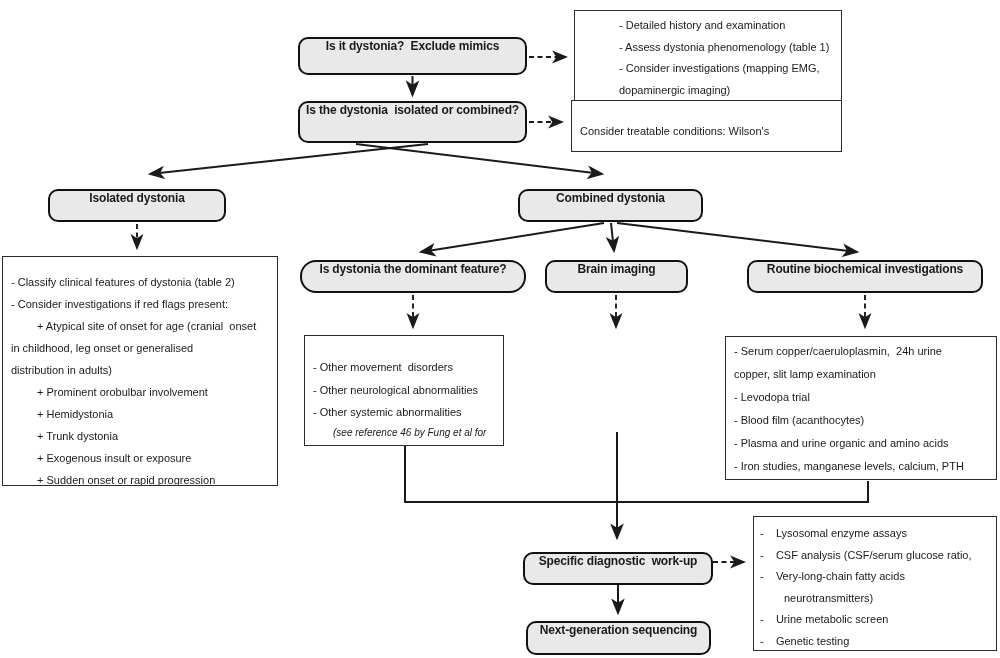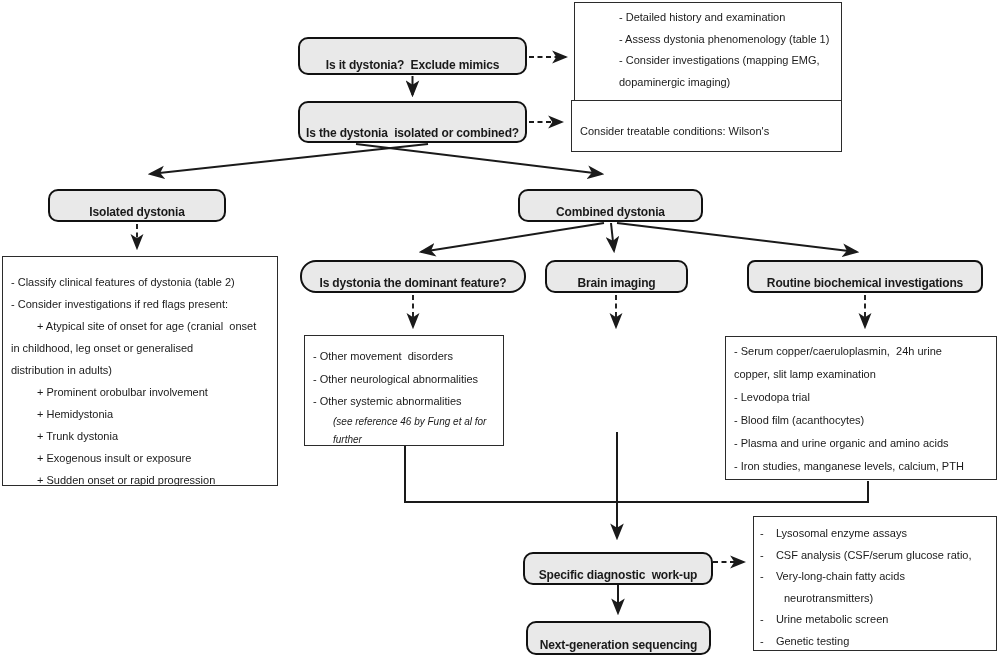--- a/index.html
+++ b/index.html
@@ -4,21 +4,21 @@
 <style>
   html,body{margin:0;padding:0;background:#ffffff;}
   .canvas{
     position:relative;width:1000px;height:658px;background:#ffffff;
     font-family:"Liberation Sans","DejaVu Sans",sans-serif;color:#1a1a1a;overflow:hidden;
   }
   svg.wires{position:absolute;left:0;top:0;width:1000px;height:658px;z-index:1;}
   .node{
     position:absolute;z-index:2;box-sizing:border-box;
     background:#e9e9e9;border:2.6px solid #111111;border-radius:10px;
-    display:flex;align-items:flex-end;justify-content:center;text-align:center;
+    display:flex;align-items:flex-start;justify-content:center;text-align:center;
     font-weight:bold;font-size:12px;line-height:15.5px;letter-spacing:-0.15px;
     padding:0 6px;white-space:pre-wrap;
   }
   .panel{
     position:absolute;z-index:2;box-sizing:border-box;
     background:#ffffff;border:1.5px solid #2b2b2b;
     font-size:11px;padding:4px 8px;overflow:hidden;
   }
   .panel .ln{white-space:pre-wrap;}
   .pA .ln{line-height:21.5px;}
@@ -76,31 +76,31 @@
   </div>
   <div class="node" style="left:518px;top:189px;width:185px;height:33px;">
     <span>Combined dystonia</span>
   </div>
   <div class="node" style="left:300px;top:260px;width:226px;height:33px;border-radius:16px;">
     <span>Is dystonia the dominant feature?</span>
   </div>
   <div class="node" style="left:545px;top:260px;width:143px;height:33px;">
     <span>Brain imaging</span>
   </div>
-  <div class="node" style="left:747px;top:260px;width:236px;height:33px;border-radius:8px;">
+  <div class="node" style="left:747px;top:260px;width:236px;height:33px;">
     <span>Routine biochemical investigations</span>
   </div>
   <div class="node" style="left:523px;top:552px;width:190px;height:33px;">
     <span>Specific diagnostic  work-up</span>
   </div>
   <div class="node" style="left:526px;top:621px;width:185px;height:34px;">
     <span>Next-generation sequencing</span>
   </div>
 
-  <div class="panel pA" style="left:574px;top:2px;width:268px;height:99px;padding-left:44px;">
+  <div class="panel pA" style="left:574px;top:10px;width:268px;height:99px;padding-left:44px;">
       <div class="ln">- Detailed history and examination</div>
       <div class="ln">- Assess dystonia phenomenology (table 1)</div>
       <div class="ln">- Consider investigations (mapping EMG,</div>
       <div class="ln">dopaminergic imaging)</div>
     </div>
   <div class="panel pB" style="left:571px;top:100px;width:271px;height:52px;padding-top:18px;">
       <div class="ln">Consider treatable conditions: Wilson's</div>
       <div class="ln">disease, DRD, other metabolic disorders</div>
     </div>
   <div class="panel pLeft" style="left:2px;top:256px;width:276px;height:230px;padding-top:14px;">
@@ -108,21 +108,21 @@
       <div class="ln">- Consider investigations if red flags present:</div>
       <div class="ln sub">+ Atypical site of onset for age (cranial  onset</div>
       <div class="ln">in childhood, leg onset or generalised</div>
       <div class="ln">distribution in adults)</div>
       <div class="ln sub">+ Prominent orobulbar involvement</div>
       <div class="ln sub">+ Hemidystonia</div>
       <div class="ln sub">+ Trunk dystonia</div>
       <div class="ln sub">+ Exogenous insult or exposure</div>
       <div class="ln sub">+ Sudden onset or rapid progression</div>
     </div>
-  <div class="panel pDom" style="left:304px;top:335px;width:200px;height:111px;padding-top:9px;">
+  <div class="panel pDom" style="left:304px;top:335px;width:200px;height:111px;padding-top:20px;">
       <div class="ln">- Other movement  disorders</div>
       <div class="ln">- Other neurological abnormalities</div>
       <div class="ln">- Other systemic abnormalities</div>
       <div class="ln it">(see reference 46 by Fung et al for further</div>
       <div class="ln it">reading)</div>
     </div>
   <div class="panel pRout" style="left:725px;top:336px;width:272px;height:144px;padding-top:3px;">
       <div class="ln">- Serum copper/caeruloplasmin,  24h urine</div>
       <div class="ln">copper, slit lamp examination</div>
       <div class="ln">- Levodopa trial</div>

